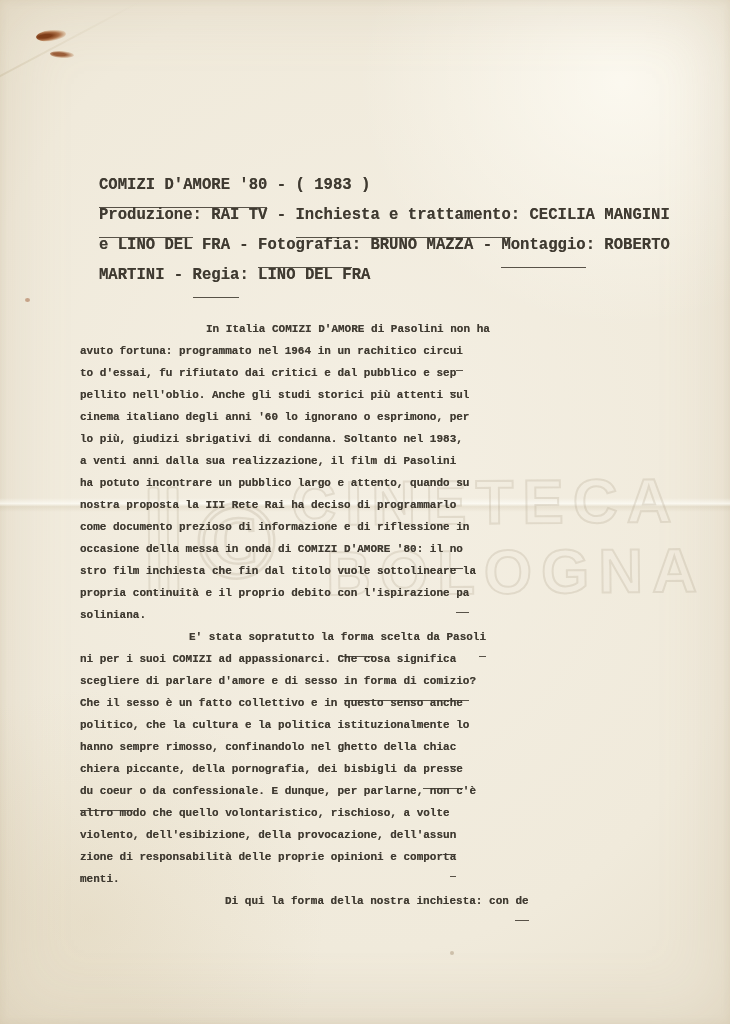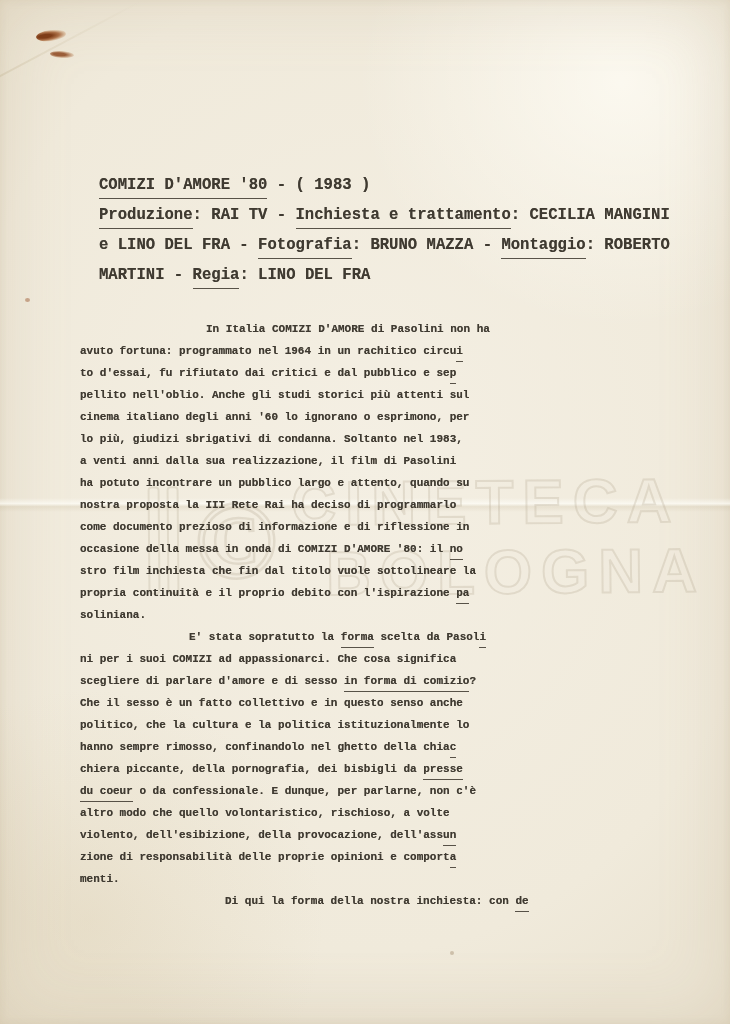--- a/index.html
+++ b/index.html
@@ -69,21 +69,21 @@
   }
   .wm-word.second{margin-left:34px;}
   
   .type{
     position:absolute;color:#3f3a31;font-weight:700;white-space:pre;
     text-shadow:0 0 0.5px rgba(63,58,49,0.65);
   }
   .header-block{left:99px;top:170px;font-size:15.6px;line-height:30px;}
   .body-block{left:74px;top:318px;font-size:11px;line-height:22px;margin-left:6px;}
   .tline{min-height:1em;}
-  .u{border-bottom:1.6px solid rgba(60,54,45,0.85);padding-bottom:4px;}
+  .u{border-bottom:1.6px solid rgba(60,54,45,0.85);padding-bottom:13px;}
 </style>
 </head>
 <body>
 
 <div class="paper">
 
   <div class="corner-crease"></div>
   <div class="stain-a"></div>
   <div class="stain-b"></div>
   <div class="speck-1"></div>

